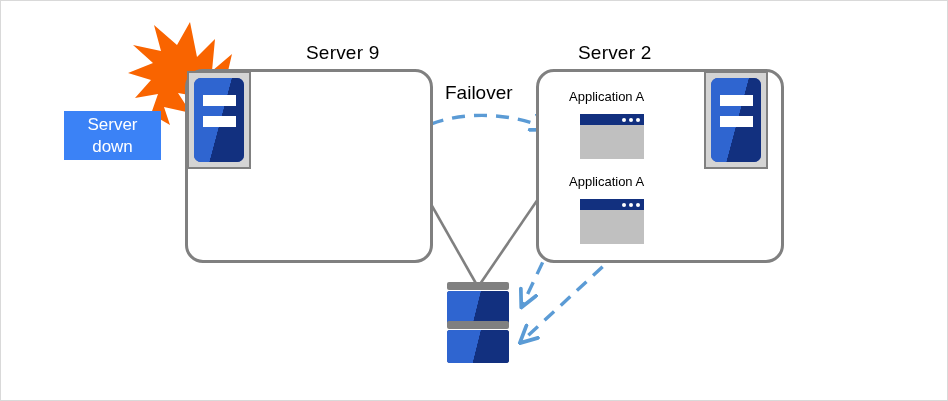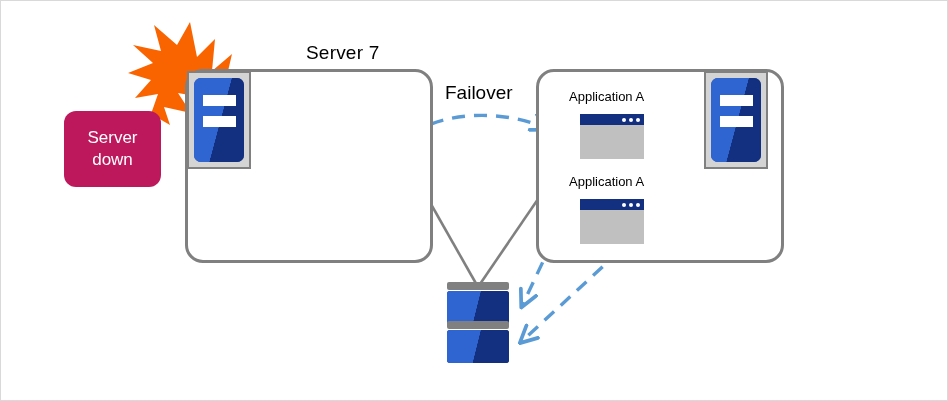--- a/index.html
+++ b/index.html
@@ -170,23 +170,23 @@
     color: #000000;
     white-space: nowrap;
   }
 
   
   #server-down-badge {
     position: absolute;
     left: 63px;
     top: 110px;
     width: 97px;
-    height: 76px;
-    background: #be185d;
-    border-radius: 12px;
+    height: 49px;
+    background: #3b82f6;
+    border-radius: 0;
     color: #ffffff;
     font-size: 17px;
     line-height: 22px;
     display: flex;
     flex-direction: column;
     align-items: center;
     justify-content: center;
     text-align: center;
     box-sizing: border-box;
   }
@@ -214,29 +214,30 @@
     <path d="M 598 142 L 521 305" fill="none" stroke="#5b9bd5" stroke-width="3.4" stroke-dasharray="13 9" marker-end="url(#blue-arrow-open)"></path>
 
     <path d="M 634 236 L 520 341" fill="none" stroke="#5b9bd5" stroke-width="3.4" stroke-dasharray="13 9" marker-end="url(#blue-arrow-open)"></path>
 
     <path d="M 189 21 L 196 56 L 214 38 L 211 70 L 231 53 L 224 83
              L 194 74 L 205 97 L 177 92 L 190 112 L 163 106 L 169 124
              L 150 113 L 157 93 L 134 97 L 150 79 L 127 72 L 152 62
              L 132 44 L 160 50 L 153 24 L 176 44 Z" fill="#f96400"></path>
   </svg>
 
-  <div id="server1-title" class="box-title">Server 7</div>
+  <div id="server1-title" class="box-title">Server 9</div>
   <div id="server1-box" class="server-box"></div>
   <div id="server1-machine" class="machine-icon">
     <div class="machine-body">
       <div class="machine-bar b1"></div>
       <div class="machine-bar b2"></div>
     </div>
   </div>
 
+  <div id="server2-title" class="box-title">Server 2</div>
   <div id="server2-box" class="server-box"></div>
   <div id="server2-machine" class="machine-icon">
     <div class="machine-body">
       <div class="machine-bar b1"></div>
       <div class="machine-bar b2"></div>
     </div>
   </div>
 
   <div id="app1-label" class="app-label">Application A</div>
   <div id="app1-window" class="app-window">

